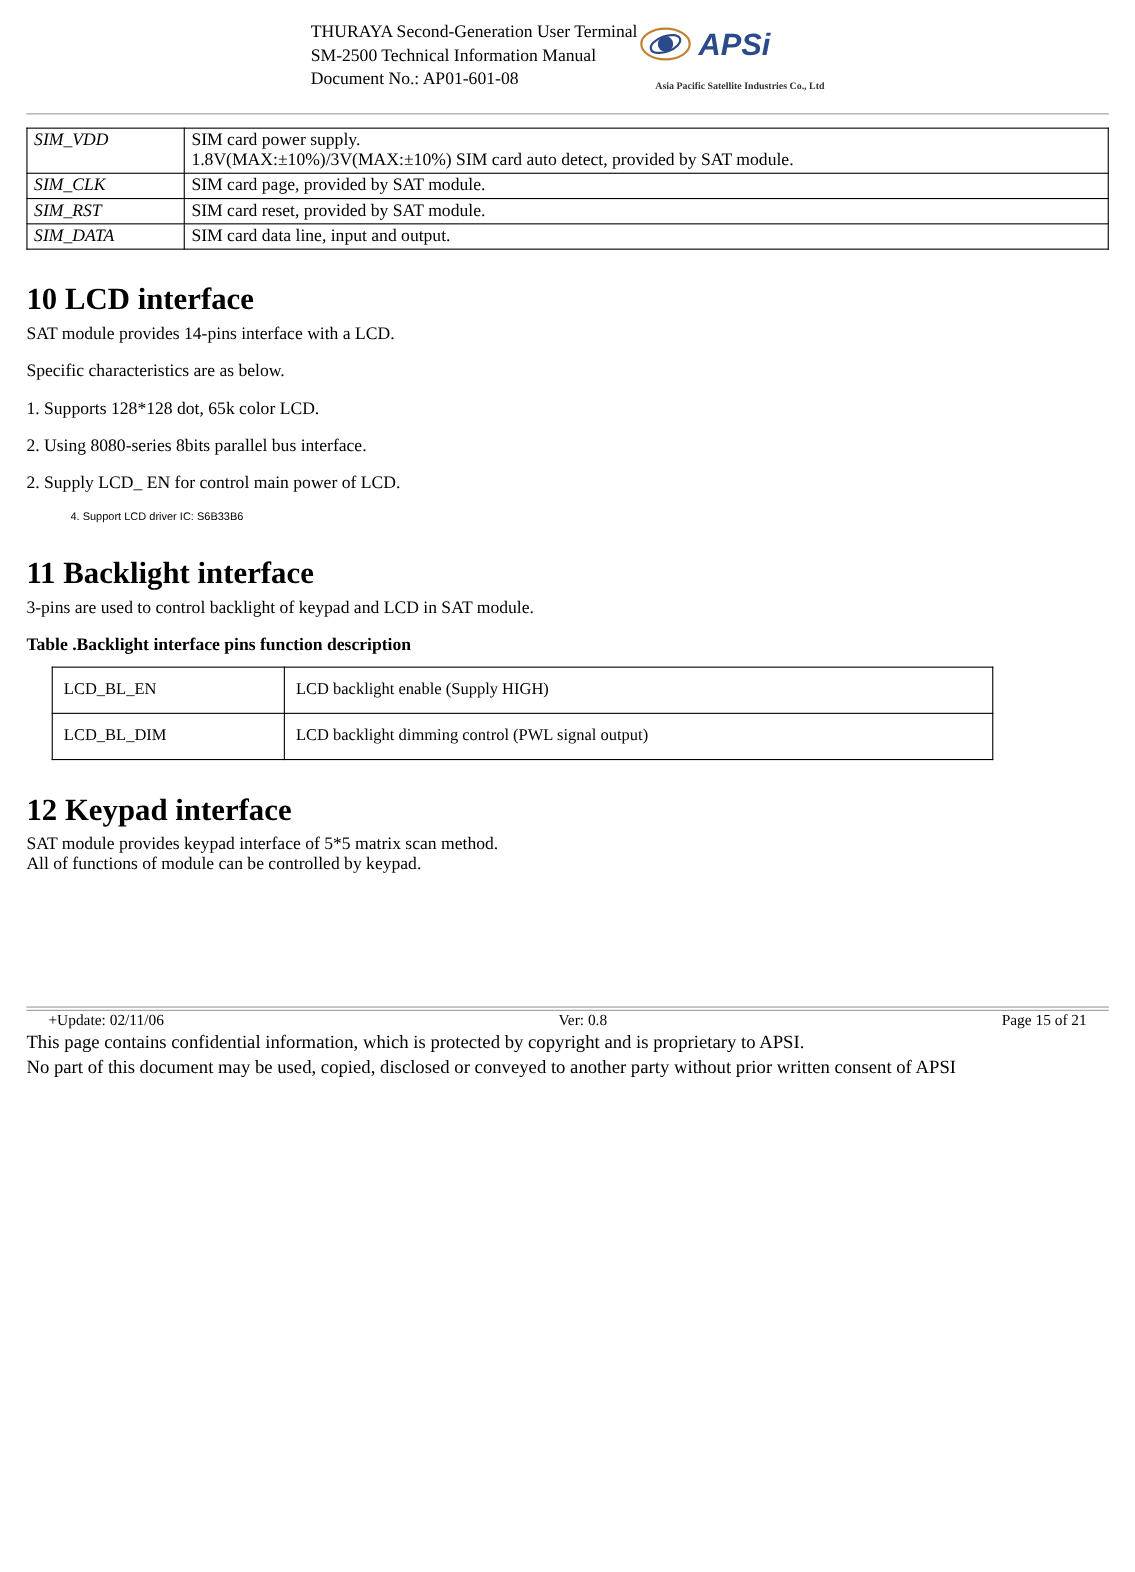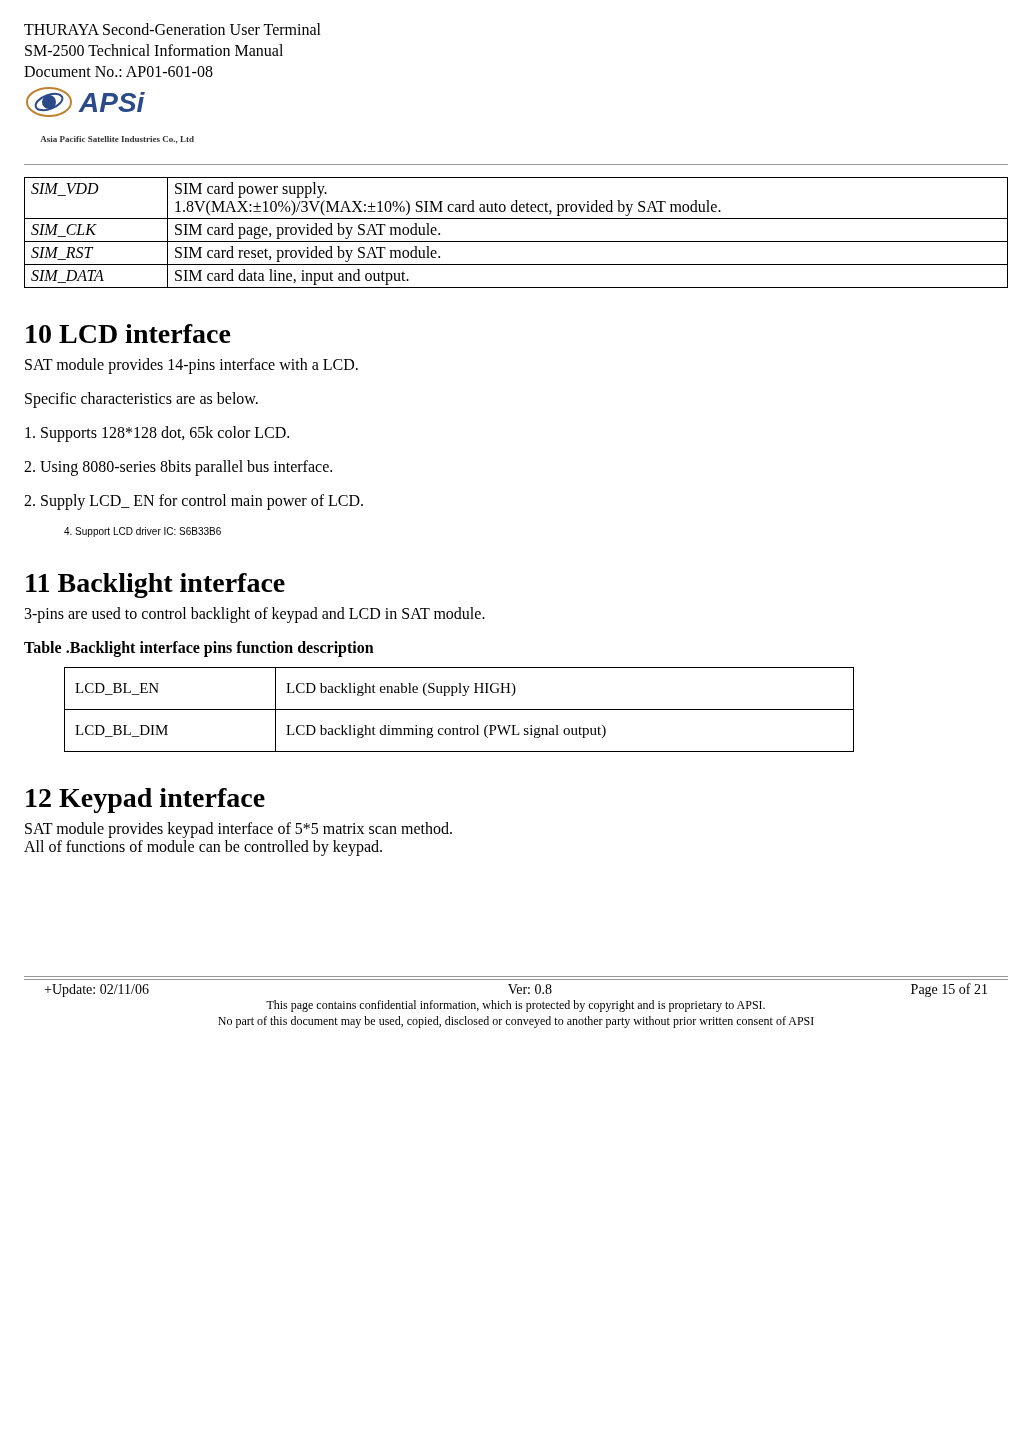--- a/index.html
+++ b/index.html
@@ -7,24 +7,23 @@
       font-size: 16px;
       margin: 0;
       padding: 20px 24px;
       background: white;
       color: black;
       width: 1032px;
       box-sizing: border-box;
     }
     .header {
       display: flex;
-      justify-content: flex-end;
+      justify-content: center;
       align-items: flex-start;
       margin-bottom: 20px;
-      flex-direction: column;
     }
     .header-left {
       font-size: 16px;
       line-height: 1.3;
     }
     .logo {
       text-align: right;
     }
     .logo-svg {
       display: inline-block;
@@ -68,44 +67,43 @@
       font-family: Arial, Helvetica, sans-serif;
       font-size: 10px;
       margin: 16px 0 20px 40px;
     }
     .table-caption {
       font-weight: bold;
       margin: 16px 0 10px 0;
     }
     table.backlight-table {
       border-collapse: collapse;
-      margin-left: 40px;
-      width: 790px;
+      margin-left: 23px;
+      width: 856px;
       margin-bottom: 24px;
     }
     table.backlight-table td {
       border: 1px solid black;
       padding: 12px 10px;
       font-size: 15px;
     }
     table.backlight-table td:first-child {
       width: 190px;
     }
     .footer {
       margin-top: 120px;
     }
     .footer-top {
       display: flex;
       justify-content: space-between;
       font-size: 14px;
       padding: 0 20px;
     }
     .footer-small {
-      font-size: 12px;
-      text-align: center;
+      font-size: 17px;
       line-height: 1.3;
     }
   </style>
 </head>
 <body>
 
 <div class="header">
   <div class="header-left">
     <div>THURAYA Second-Generation User Terminal</div>
     <div>SM-2500 Technical Information Manual</div>

